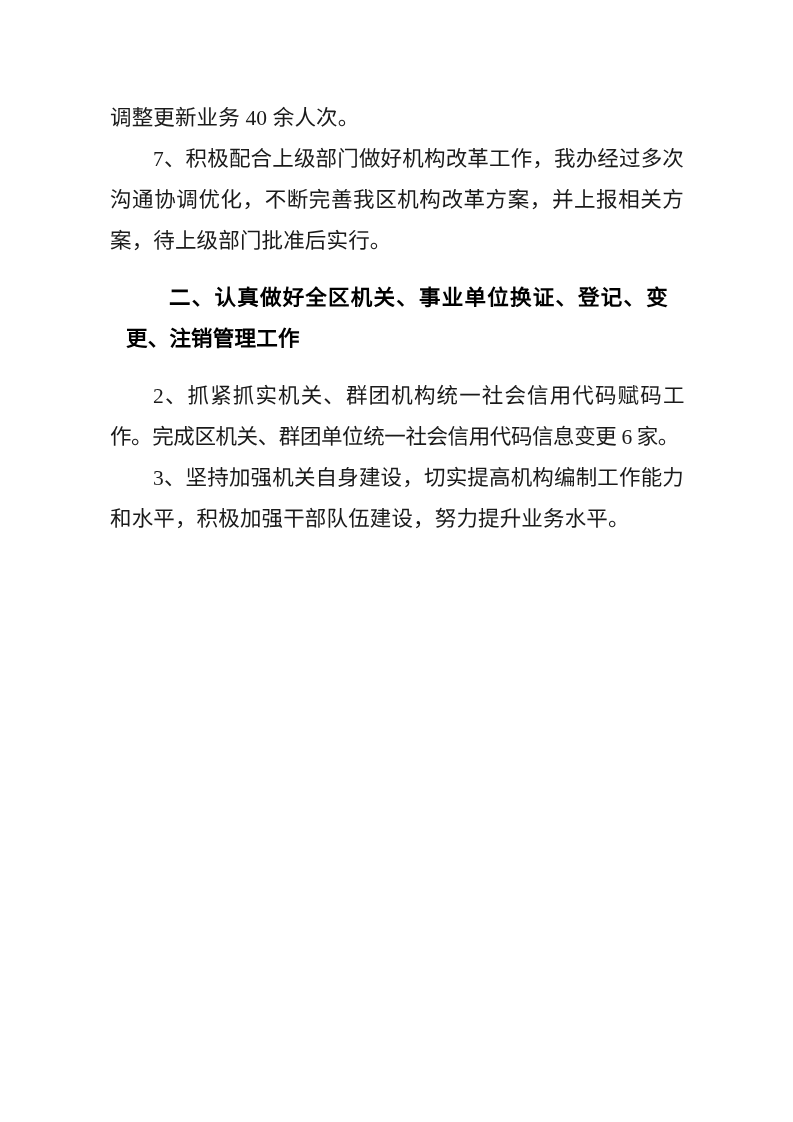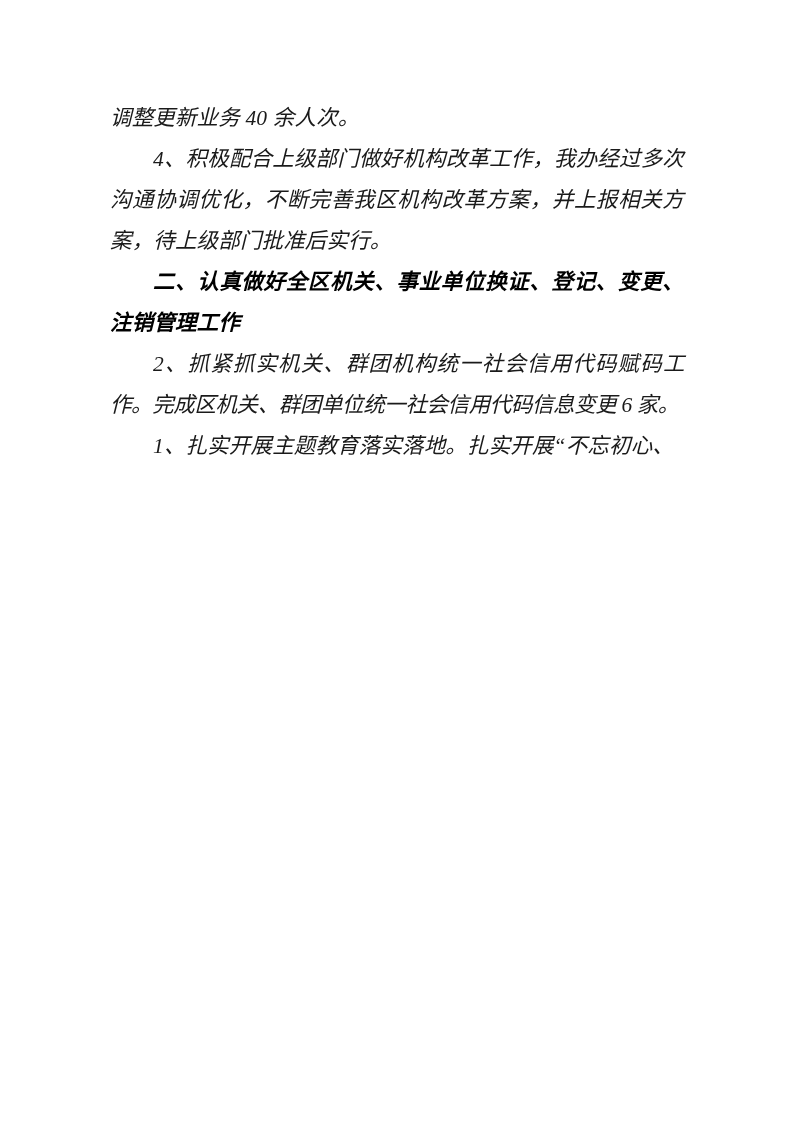--- a/index.html
+++ b/index.html
@@ -14,21 +14,20 @@
     -webkit-font-smoothing: antialiased;
   }
   .page {
     position: relative;
     width: 793px;
     height: 1122px;
     margin: 0 auto;
     background: #ffffff;
     overflow: hidden;
     box-sizing: border-box;
-    font-style: italic;
   }
   .content {
     position: absolute;
     left: 110px;
     top: 98px;
     width: 574px;
   }
   
   .para {
     font-family: "Liberation Serif", "DejaVu Serif", serif;
@@ -50,42 +49,42 @@
   
   .heading {
     font-family: "Liberation Sans", "DejaVu Sans", sans-serif;
     font-size: 21.5px;
     line-height: 41px;
     font-weight: 700;
     color: #000000;
     text-indent: 2em;
     text-align: justify;
     text-justify: inter-character;
-    margin: 0;
+    margin: 16px;
     letter-spacing: 0.2px;
   }
   
   .tight {
     letter-spacing: -0.4px;
   }
 </style>
 </head>
 <body>
 
 <div class="page">
   <div class="content">
 
     <p class="para cont">调整更新业务 40 余人次。</p>
 
-    <p class="para indent">4、积极配合上级部门做好机构改革工作，我办经过多次沟通协调优化，不断完善我区机构改革方案，并上报相关方案，待上级部门批准后实行。</p>
+    <p class="para indent">7、积极配合上级部门做好机构改革工作，我办经过多次沟通协调优化，不断完善我区机构改革方案，并上报相关方案，待上级部门批准后实行。</p>
 
     <p class="heading">二、认真做好全区机关、事业单位换证、登记、变更、注销管理工作</p>
 
 
     <p class="para indent tight">2、抓紧抓实机关、群团机构统一社会信用代码赋码工作。完成区机关、群团单位统一社会信用代码信息变更 6 家。</p>
 
+    <p class="para indent">3、坚持加强机关自身建设，切实提高机构编制工作能力和水平，积极加强干部队伍建设，努力提升业务水平。</p>
 
 
 
-    <p class="para indent">1、扎实开展主题教育落实落地。扎实开展“不忘初心、</p>
 
   </div>
 </div>
 
 </body></html>

